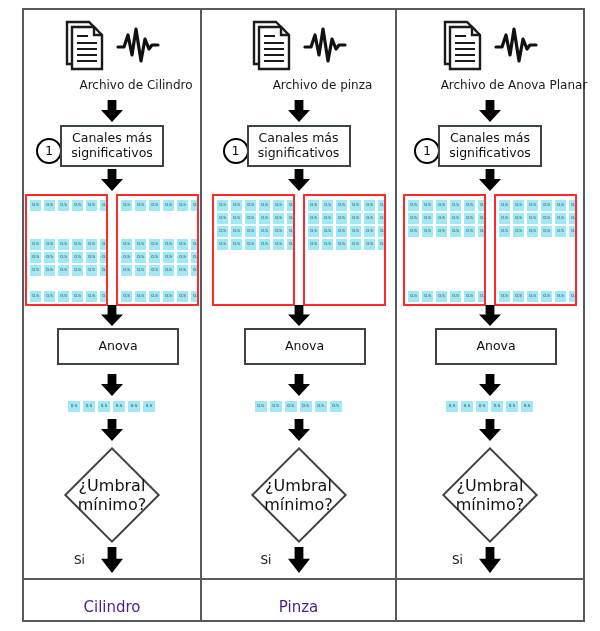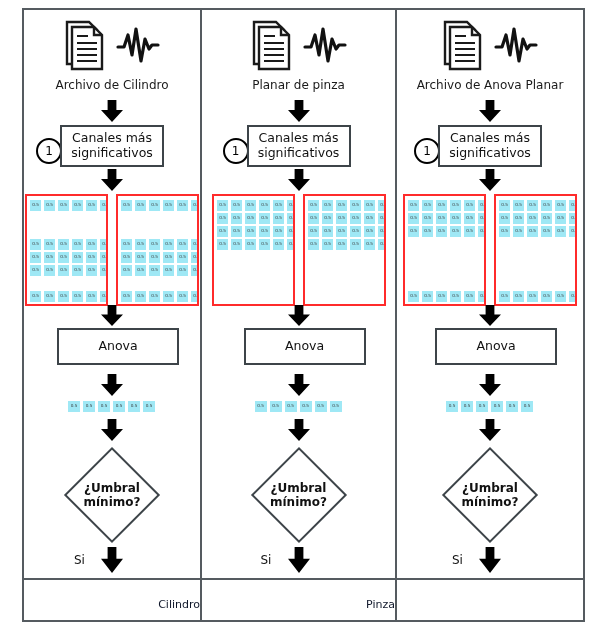--- a/index.html
+++ b/index.html
@@ -59,20 +59,21 @@
 
   
   .file-label {
     position: absolute;
     top: 70px;
     width: 100%;
     text-align: center;
     font-size: 12px;
     color: #1a1a1a;
     white-space: nowrap;
+    margin-left: 24px;
   }
 
   
   .proc-box {
     position: absolute;
     border: 2px solid #3d4449;
     background: #ffffff;
     display: flex;
     align-items: center;
     justify-content: center;
@@ -166,41 +167,40 @@
     transform: rotate(45deg);
   }
   .diamond-text {
     position: absolute;
     left: 0; top: 0;
     width: 104px; height: 104px;
     display: flex;
     align-items: center;
     justify-content: center;
     text-align: center;
-    font-size: 12px;
+    font-size: 16px;
     line-height: 1.2;
     color: #111;
-    font-weight: bold;
   }
 
   
   .yes-label {
     position: absolute;
     top: 545px;
     font-size: 12px;
     color: #111;
   }
 
   
   .footer-label {
     position: absolute;
     top: 590px;
-    text-align: right;
-    font-size: 11px;
-    color: #0f172a;
+    text-align: center;
+    font-size: 15px;
+    color: #4c1d95;
   }
 </style>
 </head>
 <body>
 
 <div id="diagram">
 
   <div class="outer-frame"></div>
   <div class="col-sep" style="left:200px;"></div>
   <div class="col-sep" style="left:395px;"></div>
@@ -372,21 +372,21 @@
         <line x1="13" y1="30" x2="33" y2="30"></line>
         <line x1="13" y1="36" x2="33" y2="36"></line>
         <line x1="13" y1="42" x2="33" y2="42"></line>
       </g>
     </svg></span>
           <span class="wave-icon">
     <svg width="44" height="40" viewBox="0 0 44 40">
       <path d="M2 22 L8 22 L12 10 L16 30 L20 4 L25 36 L29 14 L33 24 L36 20 L42 20" fill="none" stroke="#111" stroke-width="3.2" stroke-linejoin="round" stroke-linecap="round"></path>
     </svg></span>
         </div>
-        <div class="file-label">Planar de pinza</div>
+        <div class="file-label">Archivo de pinza</div>
         <div class="arrow-down" style="left:85.5px; top:92px;"><svg width="22" height="22" viewBox="0 0 22 22">
     <path d="M6.6 0 h8.8 v9.9 h6.6 l-11 12.100000000000001 l-11 -12.100000000000001 h6.6 z" fill="#000"></path>
           </svg></div>
         <div class="start-node" style="left:20.5px;">
           <span>1</span>
         </div>
         <div class="arrow-right" style="left:49.5px;"><svg width="22" height="20" viewBox="0 0 22 20">
     <path d="M0 5.8 v8.4 h11.440000000000001 v5.8 l10.559999999999999 -10 l-10.559999999999999 -10 v5.8 z" fill="#000"></path>
           </svg></div>
         <div class="proc-box proc-channels" style="left:44.5px;">

